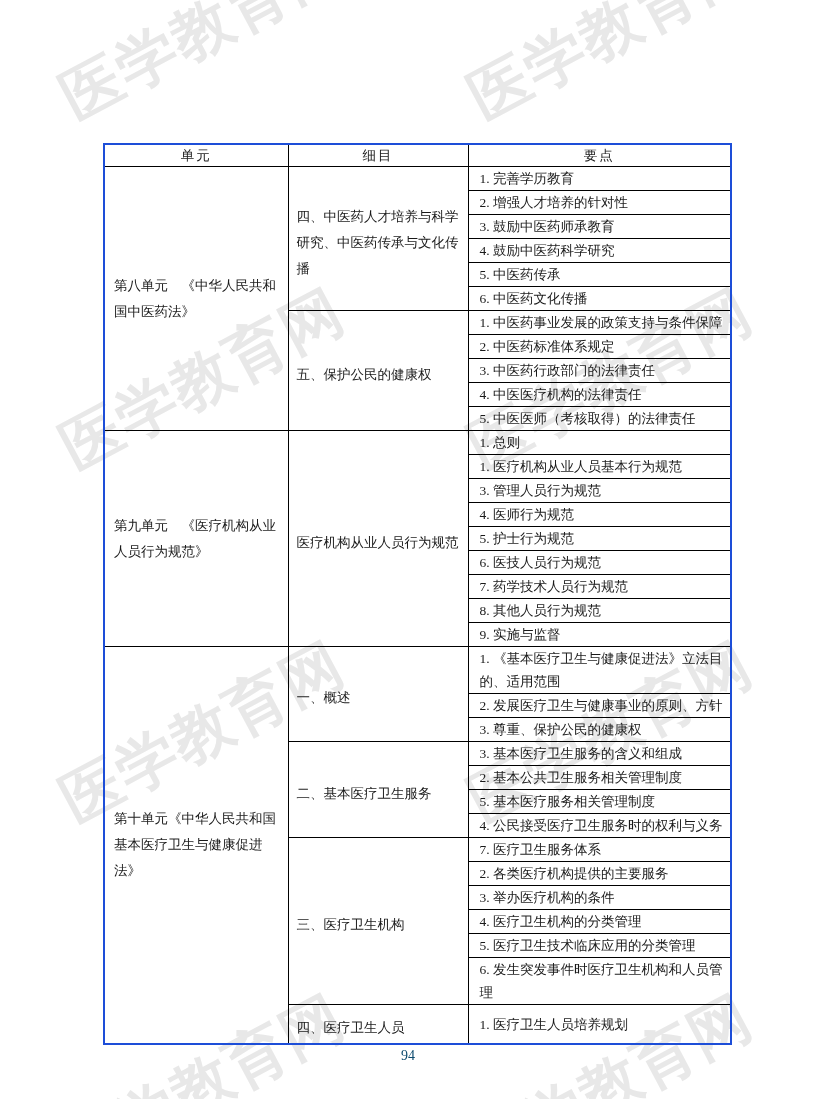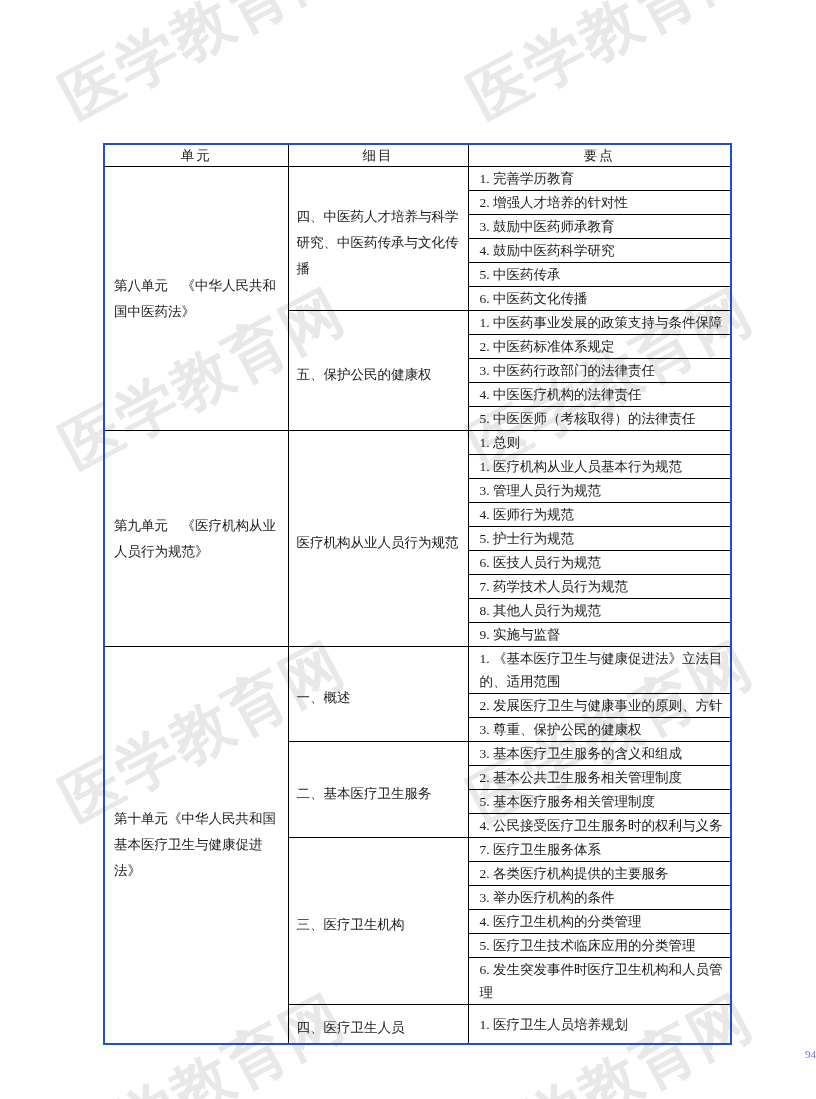--- a/index.html
+++ b/index.html
@@ -75,23 +75,23 @@
     height: 23px;
     line-height: 23px;
     padding: 0 4px 0 11px;
     text-align: left;
     font-family: Liberation Serif, serif;
   }
   .page-number {
     position: absolute;
     left: 0; right: 0;
     top: 1048px;
-    text-align: right;
-    font-size: 11px;
-    color: #8b5cf6;
+    text-align: center;
+    font-size: 14px;
+    color: #0c4a6e;
     z-index: 1;
   }
 </style>
 </head>
 <body>
 
 <div class="page">
 
   <div id="watermark-layer">
       <div class="watermark" style="left: 203px; top: 30px; color: rgb(232, 232, 232);">医学教育网</div>

